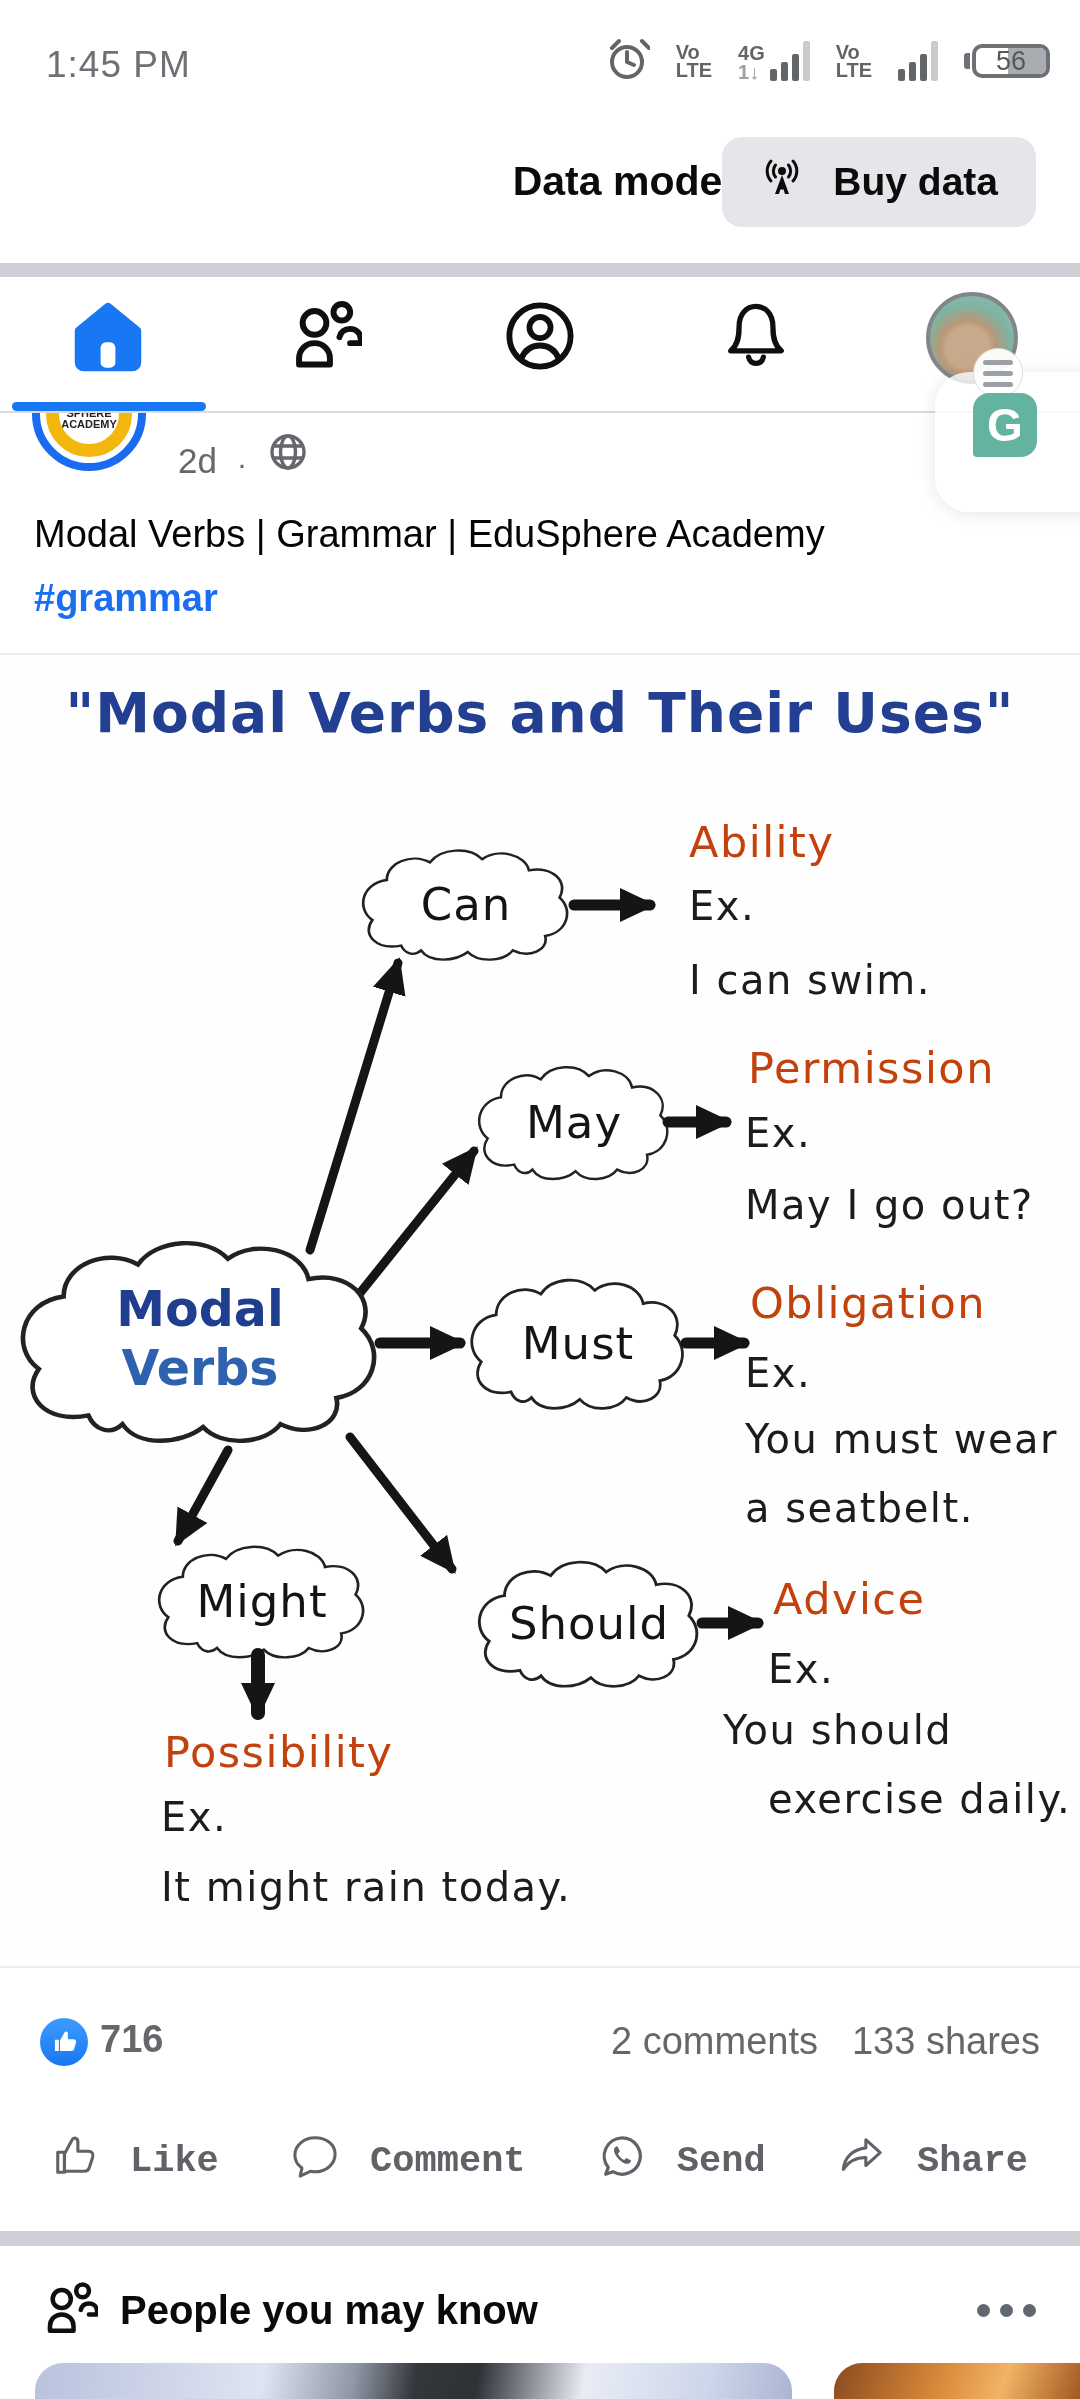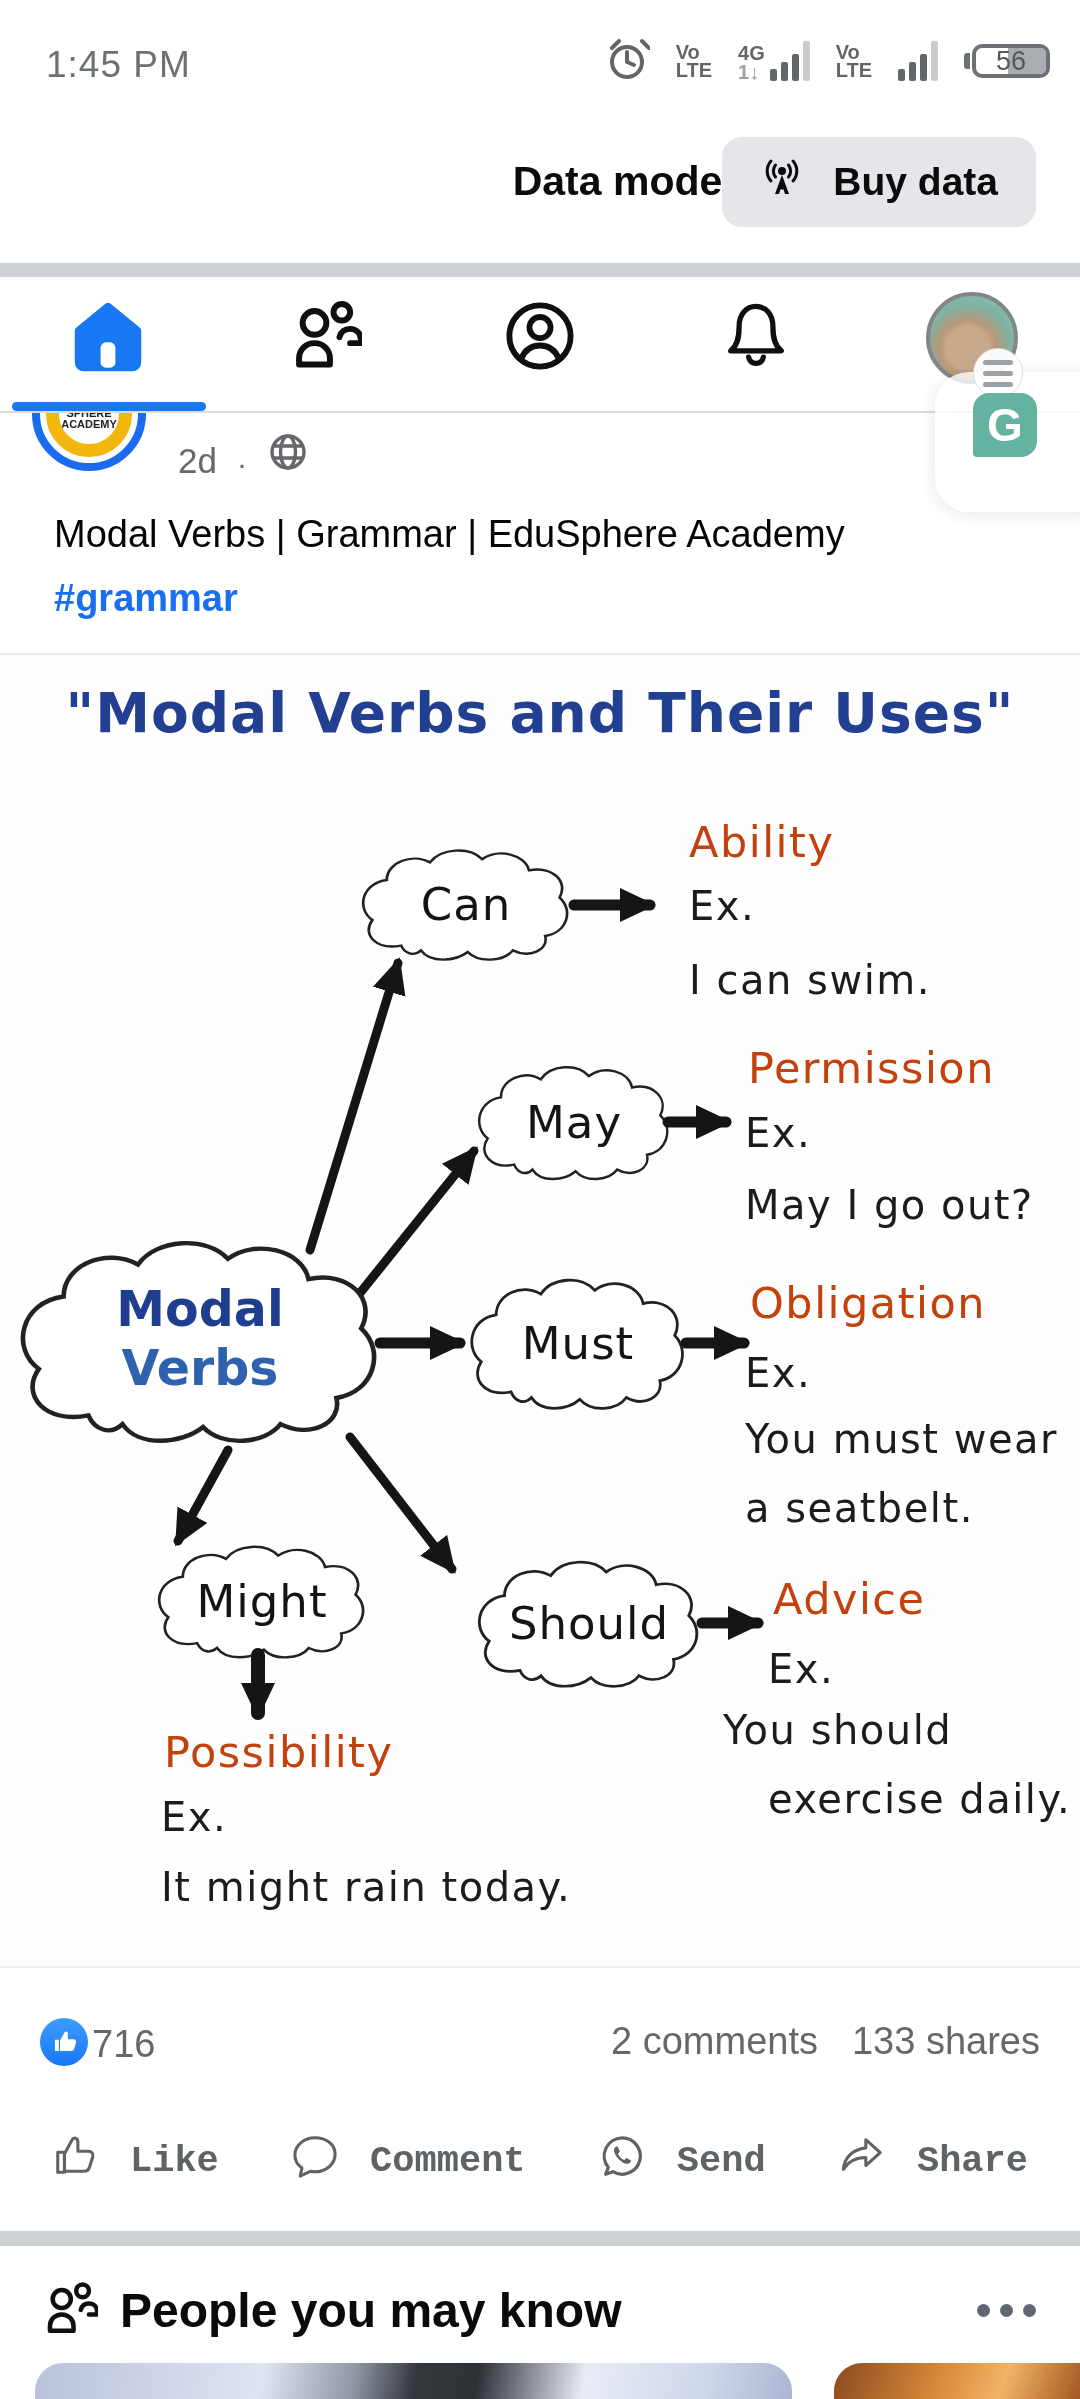--- a/index.html
+++ b/index.html
@@ -57,52 +57,52 @@
   .post { position:relative; overflow:hidden; }
   .post-header { position:relative; height:100px; }
   .page-logo { position:absolute; left:32px; top:-56px; width:114px; height:114px; border-radius:50%;
     background:#fff; border:8px solid #1b6bf0; display:flex; align-items:center; justify-content:center; }
   .logo-ring { width:86px; height:86px; border-radius:50%; border:13px solid #f2b60c;
     background:#fff; display:flex; flex-direction:column; align-items:center; justify-content:flex-end;
     overflow:hidden; }
   .logo-txt { font-size:11px; font-weight:bold; color:#222; line-height:1; text-align:center; padding-bottom:14px; }
   .post-meta { position:absolute; left:178px; top:18px; display:flex; align-items:flex-end; gap:20px;
     font-size:35px; color:#65676b; }
-  .post-textblock { padding:2px 54px 0; }
+  .post-textblock { padding:2px 34px 0; }
   .post-title { font-size:38px; color:#050505; line-height:1.0; }
   .post-hashtag { margin-top:24px; font-size:38px; font-weight:bold; color:#1a6ff0; }
 
   
   .figure { position:relative; width:1080px; height:1315px; margin-top:33px;
     border-top:2px solid #ececec; border-bottom:2px solid #ebedf0; background:#fefefe;
     font-family:"DejaVu Sans", sans-serif; }
   .fig-title { position:absolute; top:26px; left:0; right:0; text-align:center;
     font-size:55px; font-weight:bold; color:#223f92; letter-spacing:1px; }
   .cloud-label { position:absolute; transform:translate(-50%,-50%); font-size:45px; color:#141414; letter-spacing:1px; white-space:nowrap; }
   .root-label { position:absolute; transform:translate(-50%,-50%); text-align:center; font-weight:bold; line-height:1.2; }
   .root-label .l1 { font-size:49px; color:#203e8f; }
   .root-label .l2 { font-size:49px; color:#2f62ae; }
   .use { position:absolute; font-size:43px; color:#c2410c; letter-spacing:1.5px; white-space:nowrap; }
   .ex { position:absolute; font-size:40px; color:#1c1c1c; letter-spacing:1.5px; white-space:nowrap; }
 
   
   .react-row { height:137px; display:flex; align-items:center; justify-content:space-between; padding:10px 40px 0; }
-  .react-left { display:flex; align-items:flex-end; gap:4px; }
+  .react-left { display:flex; align-items:flex-start; gap:12px;font-weight:bold; }
   .like-badge { width:48px; height:48px; border-radius:50%;
     background:linear-gradient(180deg,#3d9cff,#1877f2); display:flex; align-items:center; justify-content:center; }
   .react-count { font-size:38px; color:#65676b; }
   .react-right { display:flex; gap:34px; font-size:38px; color:#65676b; }
 
   .action-row { height:126px; display:flex; align-items:center; justify-content:space-between; padding:0 52px 14px; }
   .action { display:flex; align-items:center; gap:32px; font-size:37px; font-weight:bold; color:#5f6368;font-family:Liberation Mono, monospace; }
 
   
   .pymk { height:109px; display:flex; align-items:center; justify-content:space-between; padding:20px 44px 0 40px; }
   .pymk-left { display:flex; align-items:center; gap:22px; }
-  .pymk-title { font-size:48px; font-weight:bold; color:#0a0a0a; }
+  .pymk-title { font-size:40px; font-weight:bold; color:#0a0a0a; }
   .dots { display:flex; gap:10px; align-items:center; }
   .dots i { width:13px; height:13px; border-radius:50%; background:#606770; }
 
   .cards { position:relative; height:49px; margin-top:8px; }
   .card1 { position:absolute; left:35px; top:0; width:757px; height:60px; border-radius:28px 28px 0 0;
     background:linear-gradient(100deg,#b9c2dd 0%,#dfe4f2 30%,#8f96a4 42%,#33363b 50%,#2e3136 58%,#e8ecf5 72%,#cdd6ea 88%,#aab4d0 100%); }
   .card2 { position:absolute; left:834px; top:0; width:300px; height:60px; border-radius:28px 0 0 0;
     background:linear-gradient(110deg,#8a4a1e 0%,#d98a3a 35%,#f2b366 55%,#a45a22 80%,#7a3d18 100%); }
 </style>
 </head>

